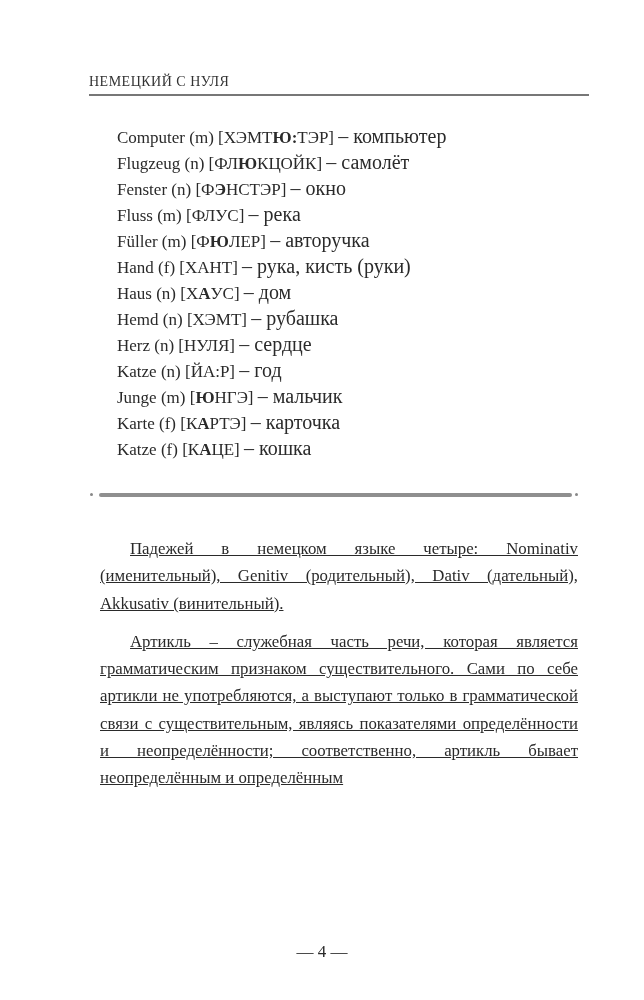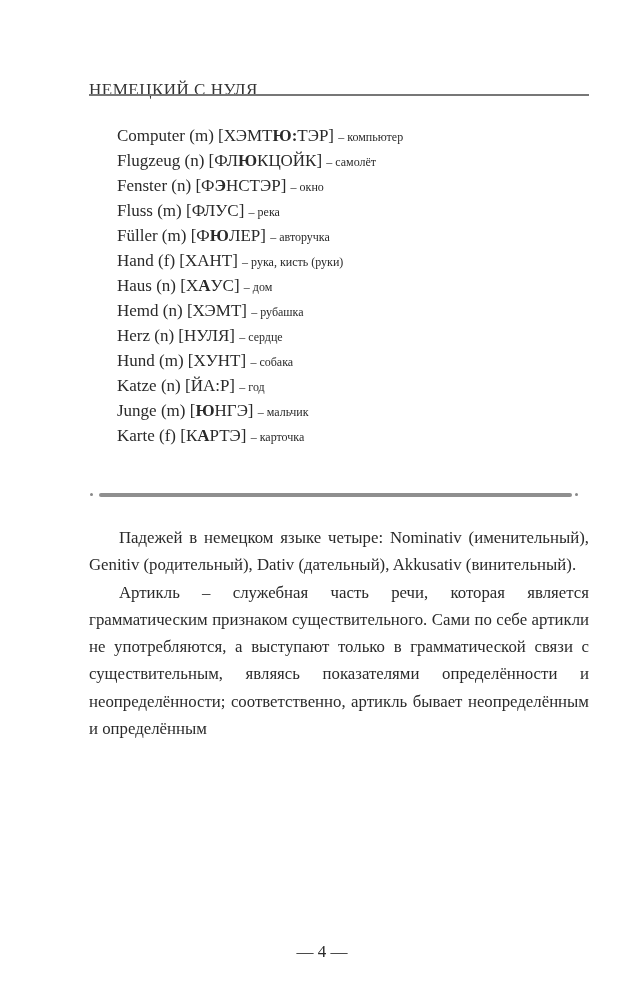--- a/index.html
+++ b/index.html
@@ -1,51 +1,51 @@
 <!DOCTYPE html>
 <html><head>
 <meta charset="utf-8">
 <style>
   html, body { margin: 0; padding: 0; background: #ffffff; }
   body { width: 644px; height: 1000px; position: relative; overflow: hidden;
          font-family: "Liberation Serif", "DejaVu Serif", serif; color: #2a2a2a; }
-  .running-head { position: absolute; left: 89px; top: 80px; width: 500px;
-         font-size: 17px; letter-spacing: 0.5px; color: #333; line-height: 20px; }
+  .running-head { position: absolute; left: 89px; top: 72px; width: 500px;
+         font-size: 14px; letter-spacing: 0.5px; color: #333; line-height: 20px; }
   .head-rule { position: absolute; left: 89px; top: 94px; width: 500px; height: 1.5px; background: #777; }
   .vocab { position: absolute; left: 117px; top: 124px; font-size: 17px; line-height: 24px; }
   .vocab-row { white-space: nowrap; }
   .vocab-row .stress { font-weight: bold; }
-  .vocab-row .trans { font-size: 12px; }
+  .vocab-row .trans { font-size: 20px; }
   .divider { position: absolute; left: 90px; top: 492px; width: 488px; height: 6px; }
   .divider .dot { position: absolute; top: 1px; width: 3px; height: 3px; border-radius: 50%; background: #888; }
   .divider .bar { position: absolute; left: 9px; right: 6px; top: 1px; height: 3.5px; border-radius: 2px; background: #8f8f8f; }
   .body-text { position: absolute; left: 89px; top: 524px; width: 500px; font-size: 16.8px; line-height: 27.3px; }
-  .body-text p { margin: 0; text-indent: 30px; text-align: justify; }
+  .body-text p { margin: 11px; text-indent: 30px; text-align: justify; text-decoration: underline; }
   .page-number { position: absolute; left: 0; width: 644px; top: 942px; text-align: center; font-size: 17px; }
 </style>
 </head>
 <body>
 
 <div class="running-head">НЕМЕЦКИЙ С НУЛЯ</div>
 <div class="head-rule"></div>
 
 <div class="vocab" id="vocab">
     <div class="vocab-row"><span>Computer (m)</span> <span>[ХЭМТ</span><span class="stress">Ю:</span><span>ТЭР]</span> <span class="trans">– компьютер</span></div>
     <div class="vocab-row"><span>Flugzeug (n)</span> <span>[ФЛ</span><span class="stress">Ю</span><span>КЦОЙК]</span> <span class="trans">– самолёт</span></div>
     <div class="vocab-row"><span>Fenster (n)</span> <span>[Ф</span><span class="stress">Э</span><span>НСТЭР]</span> <span class="trans">– окно</span></div>
     <div class="vocab-row"><span>Fluss (m)</span> <span>[ФЛУС]</span><span class="stress"></span><span></span> <span class="trans">– река</span></div>
     <div class="vocab-row"><span>Füller (m)</span> <span>[Ф</span><span class="stress">Ю</span><span>ЛЕР]</span> <span class="trans">– авторучка</span></div>
     <div class="vocab-row"><span>Hand (f)</span> <span>[ХАНТ]</span><span class="stress"></span><span></span> <span class="trans">– рука, кисть (руки)</span></div>
     <div class="vocab-row"><span>Haus (n)</span> <span>[Х</span><span class="stress">А</span><span>УС]</span> <span class="trans">– дом</span></div>
     <div class="vocab-row"><span>Hemd (n)</span> <span>[ХЭМТ]</span><span class="stress"></span><span></span> <span class="trans">– рубашка</span></div>
     <div class="vocab-row"><span>Herz (n)</span> <span>[НУЛЯ]</span><span class="stress"></span><span></span> <span class="trans">– сердце</span></div>
-    <div class="vocab-row"><span>Hund (m)</span> <span>[ХУНТ]</span><span class="stress"></span><span></span> <span class="trans">– собака</span></div>
     <div class="vocab-row"><span>Katze (n)</span> <span>[ЙА:Р]</span><span class="stress"></span><span></span> <span class="trans">– год</span></div>
     <div class="vocab-row"><span>Junge (m)</span> <span>[</span><span class="stress">Ю</span><span>НГЭ]</span> <span class="trans">– мальчик</span></div>
     <div class="vocab-row"><span>Karte (f)</span> <span>[К</span><span class="stress">А</span><span>РТЭ]</span> <span class="trans">– карточка</span></div>
+    <div class="vocab-row"><span>Katze (f)</span> <span>[К</span><span class="stress">А</span><span>ЦЕ]</span> <span class="trans">– кошка</span></div>
   </div>
 
 <div class="divider">
   <span class="dot" style="left:0"></span>
   <span class="bar"></span>
   <span class="dot" style="right:0"></span>
 </div>
 
 <div class="body-text">
   <p>Падежей в немецком языке четыре: Nominativ (именительный), Genitiv (родительный), Dativ (дательный), Akkusativ (винительный).</p>

